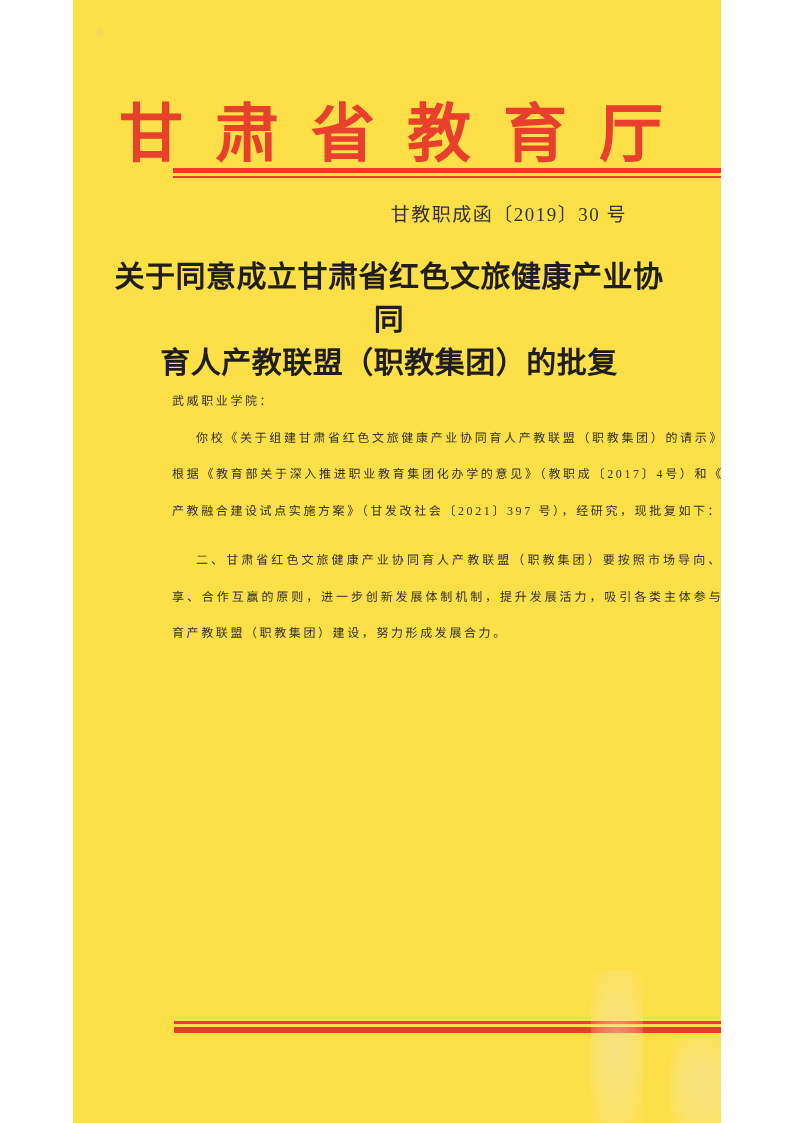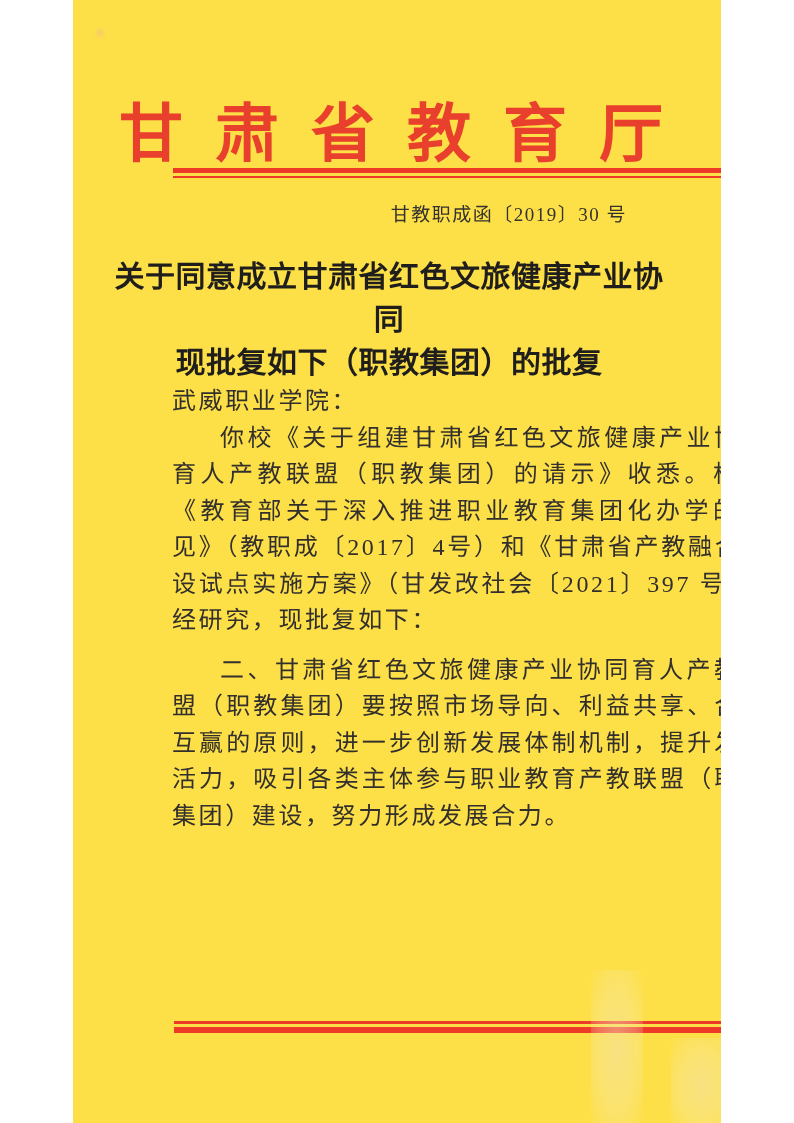--- a/index.html
+++ b/index.html
@@ -75,21 +75,21 @@
     letter-spacing: 0.5px;
   }
   .doc-title .title-line { display: block; }
 
   
   .doc-body {
     position: absolute;
     top: 383px;
     left: 99px;
     width: 596px;
-    font-size: 24px;
+    font-size: 12px;
     line-height: 36.5px;
     letter-spacing: 2.6px;
     text-align: justify;
     text-justify: inter-character;
     word-break: break-all;
     color: #322f2c;
   }
   .doc-body p { margin: 0; }
   .doc-body .para { text-indent: 2em; }
   .doc-body .para-last { margin-top: 13px; }
@@ -136,21 +136,21 @@
 
   <div class="header-rule">
     <div class="bar-thick"></div>
     <div class="bar-thin"></div>
   </div>
 
   <p class="doc-number">甘教职成函〔2019〕30 号</p>
 
   <h2 class="doc-title">
     <span class="title-line">关于同意成立甘肃省红色文旅健康产业协同</span>
-    <span class="title-line">现批复如下（职教集团）的批复</span>
+    <span class="title-line">育人产教联盟（职教集团）的批复</span>
   </h2>
 
   <main class="doc-body">
     <p class="salutation">武威职业学院：</p>
     <p class="para">你校《关于组建甘肃省红色文旅健康产业协同育人产教联盟（职教集团）的请示》收悉。根据《教育部关于深入推进职业教育集团化办学的意见》（教职成〔2017〕4号）和《甘肃省产教融合建设试点实施方案》（甘发改社会〔2021〕397 号），经研究，现批复如下：</p>
     <p class="para para-last">二、甘肃省红色文旅健康产业协同育人产教联盟（职教集团）要按照市场导向、利益共享、合作互赢的原则，进一步创新发展体制机制，提升发展活力，吸引各类主体参与职业教育产教联盟（职教集团）建设，努力形成发展合力。</p>
   </main>
 
   <div class="footer-rule">
     <div class="bar-thin"></div>

